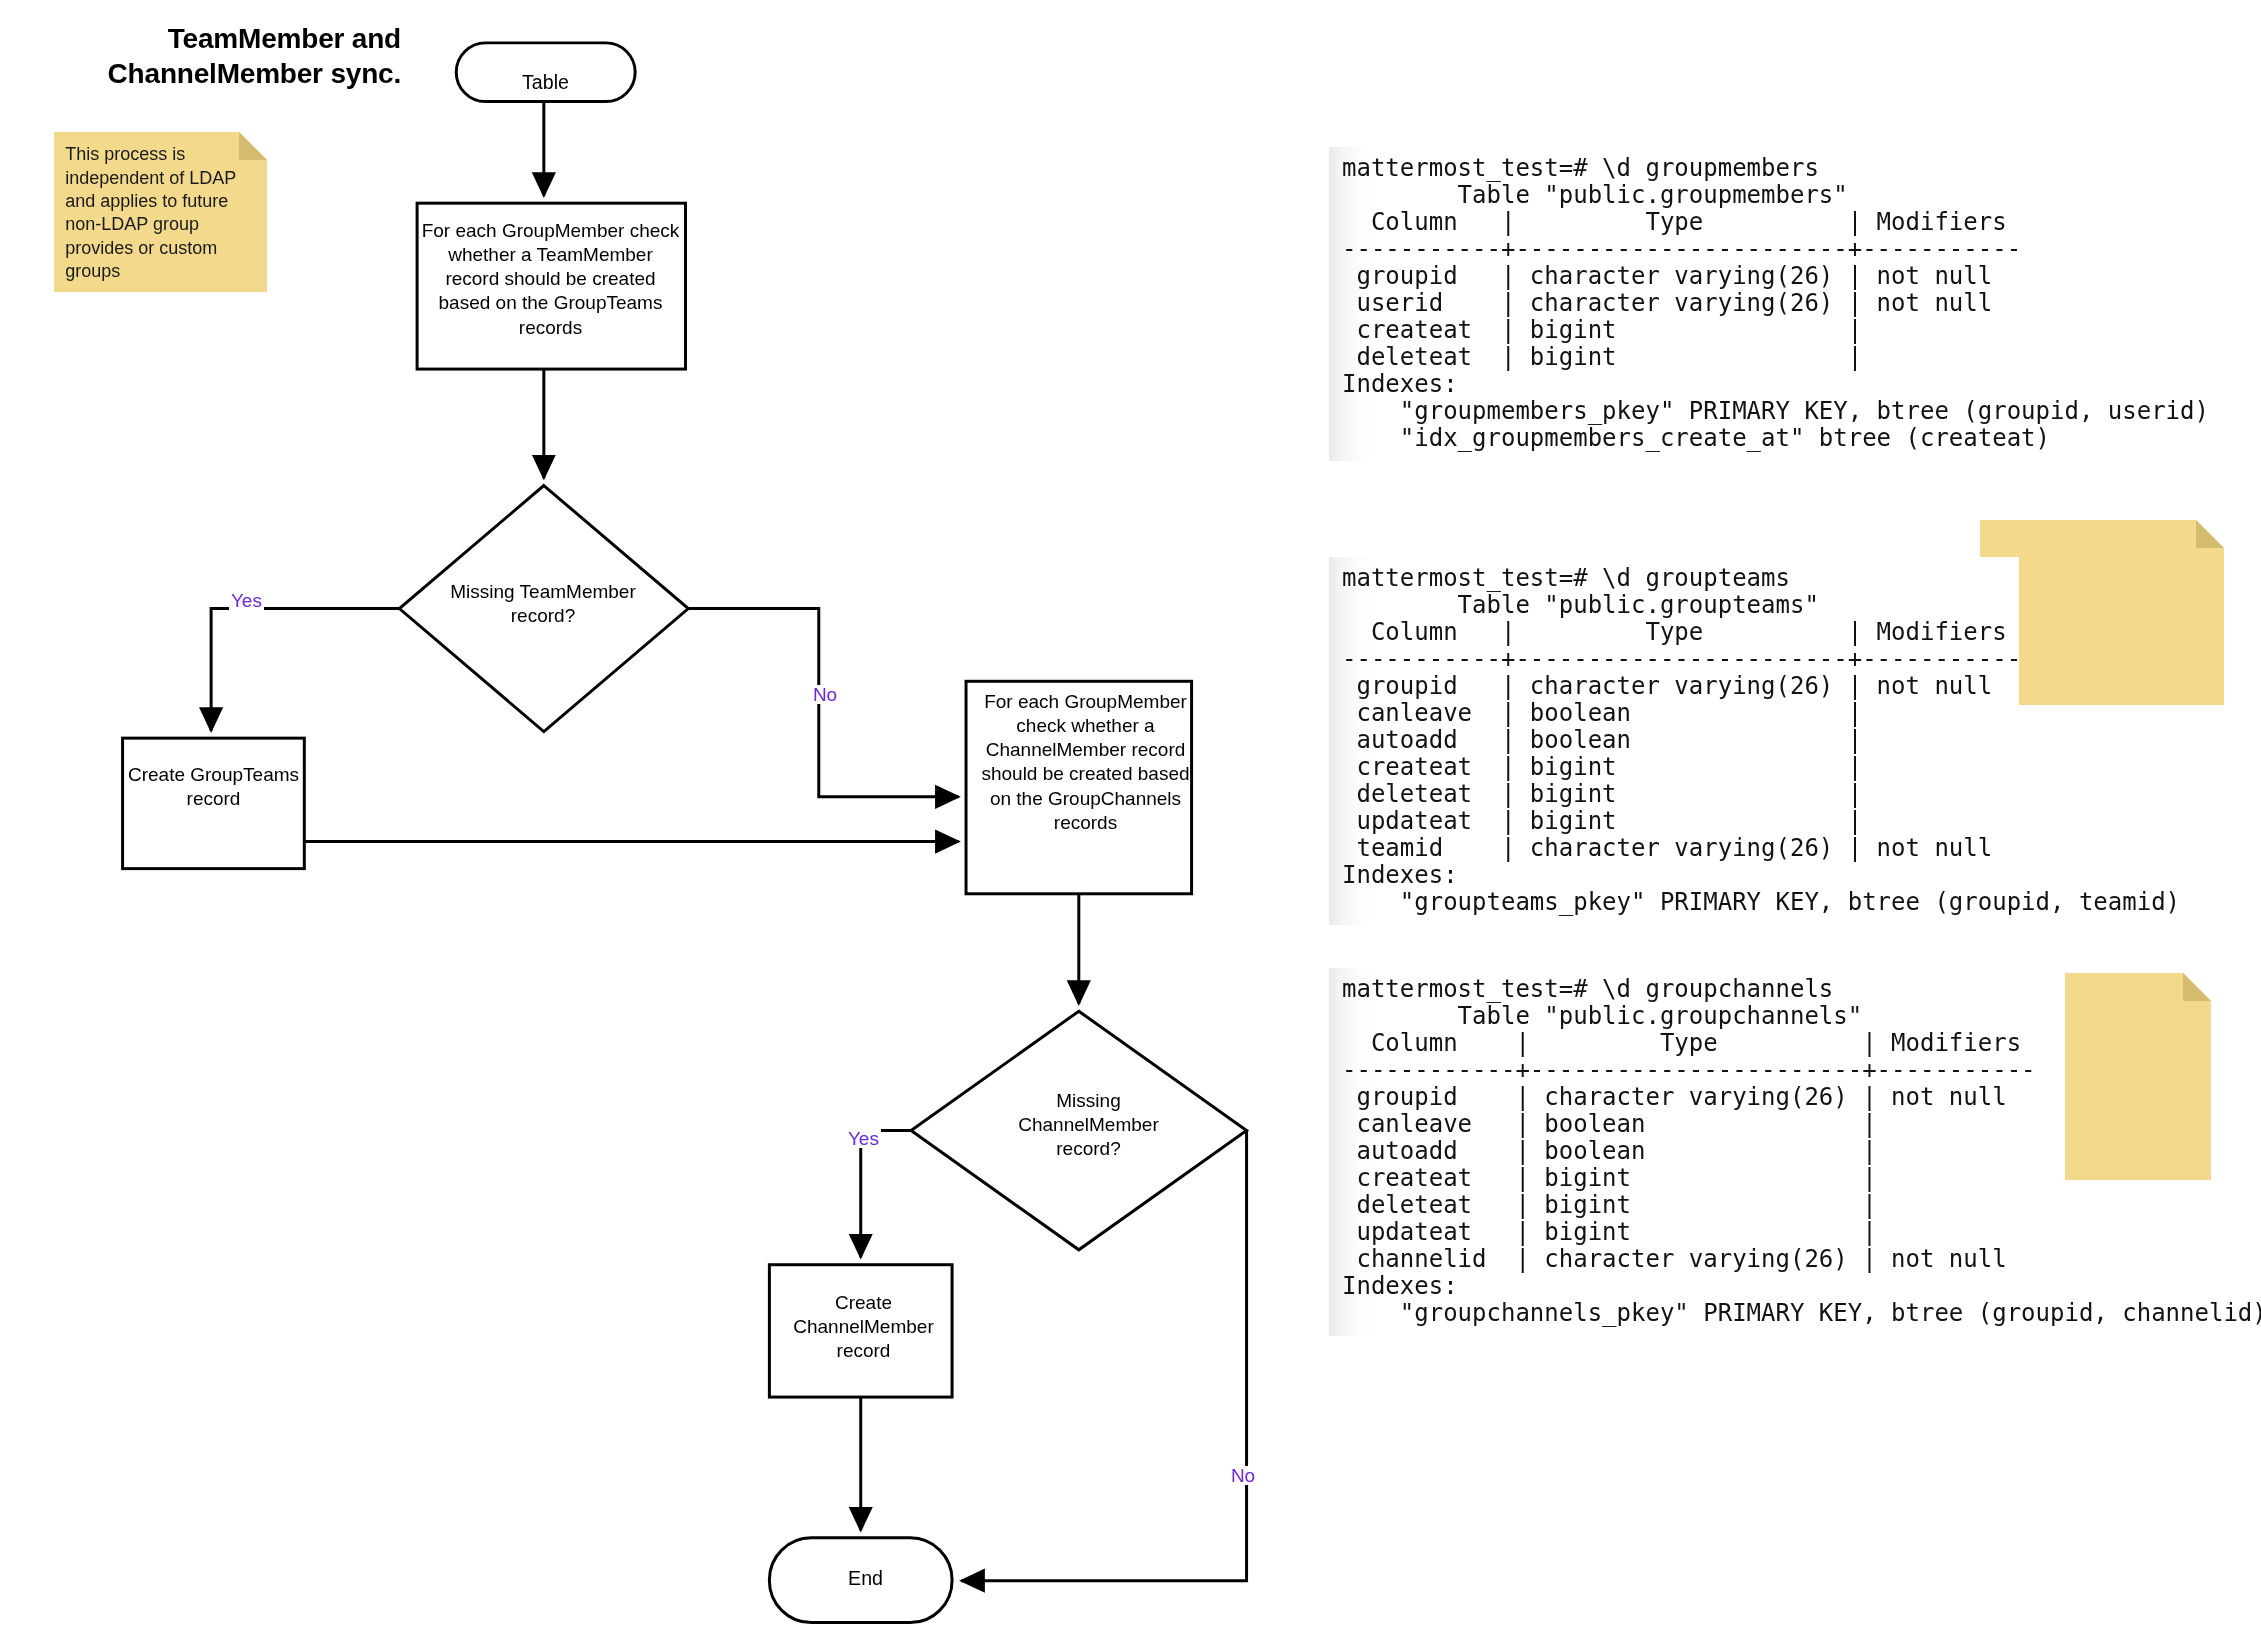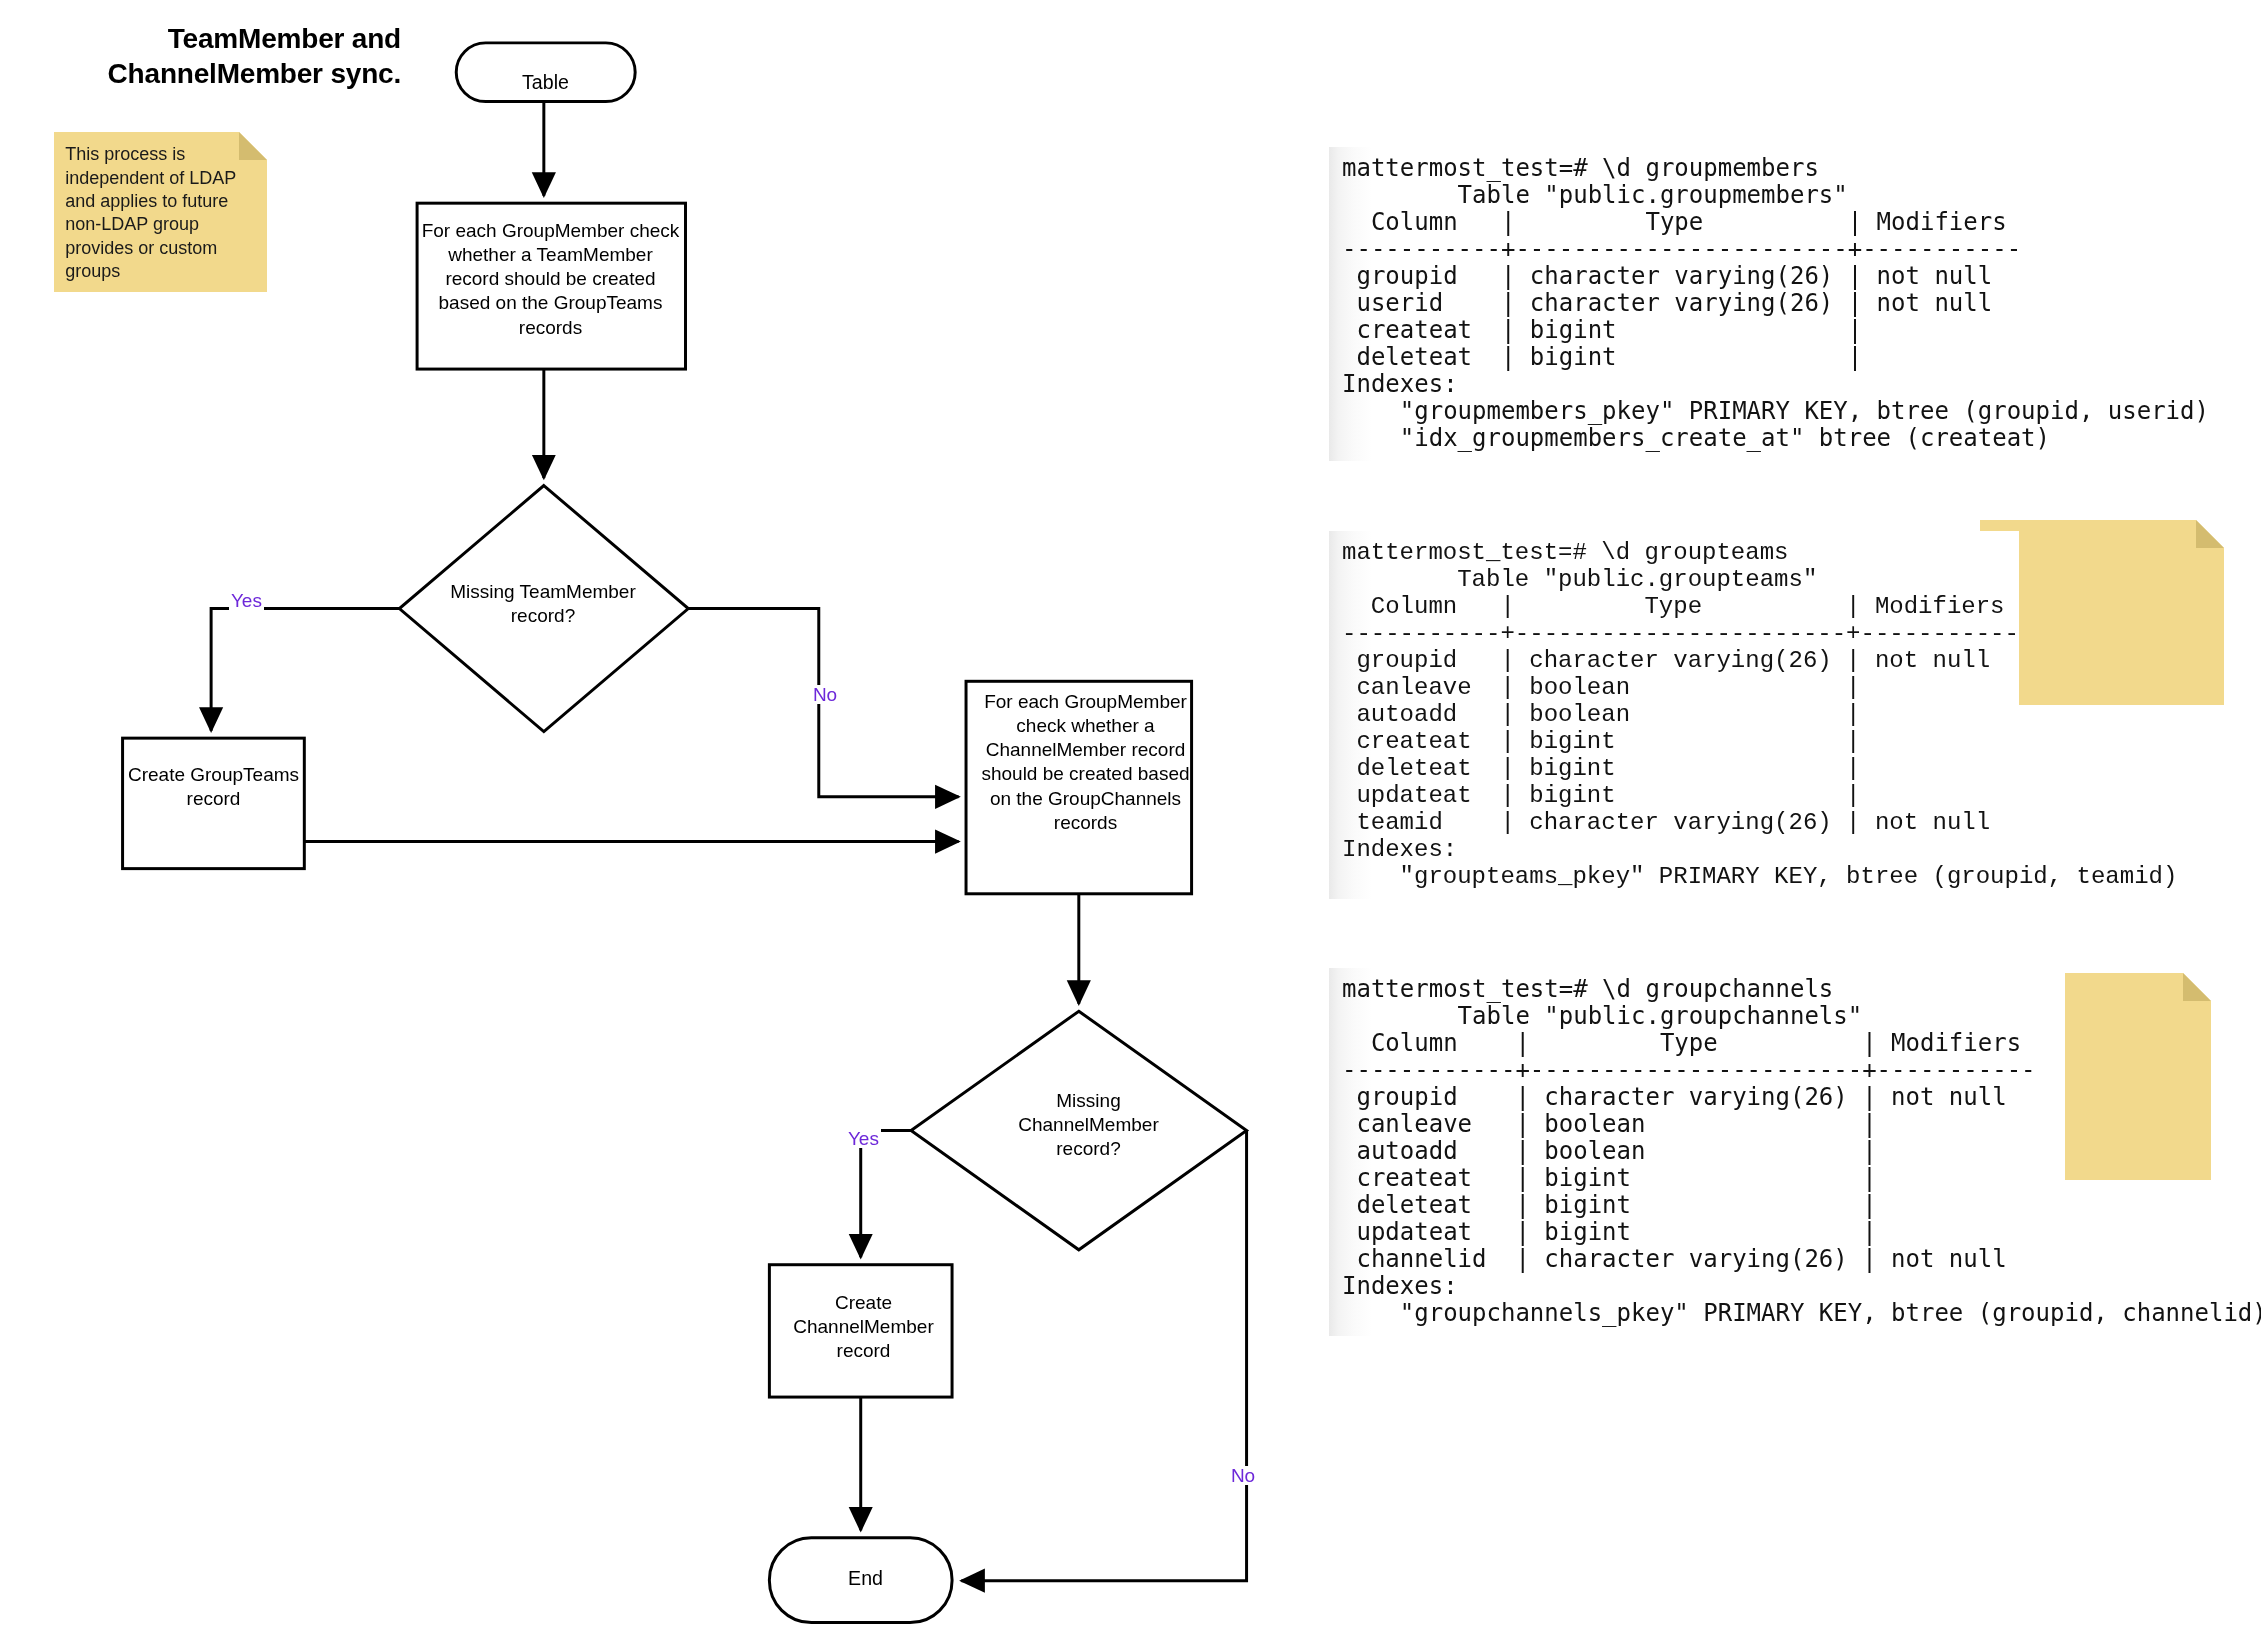--- a/index.html
+++ b/index.html
@@ -89,21 +89,21 @@
     font-family: "DejaVu Sans Mono", monospace;
     font-size: 24px;
     line-height: 27px;
     white-space: pre;
     color: #121212;
     background: linear-gradient(to right, #e9e9e9 0px, #f3f3f3 9.3px, #fafafa 24px, #ffffff 43px);
     padding: 7.5px 3.7px 9.3px 13px;
     box-sizing: border-box;
   }
   #terminal-groupmembers  { left: 1329px; top: 147px;  width: 681px; }
-  #terminal-groupteams    { left: 1329px; top: 531px;  width: 690px; font-family: Liberation Mono, monospace; }
+  #terminal-groupteams    { left: 1329px; top: 557px;  width: 690px; }
   #terminal-groupchannels { left: 1329px; top: 968px; width: 736px; }
 
   
   .node-label {
     position: absolute;
     text-align: center;
     color: #000;
     line-height: 1.27;
     pointer-events: none;
     box-sizing: border-box;

